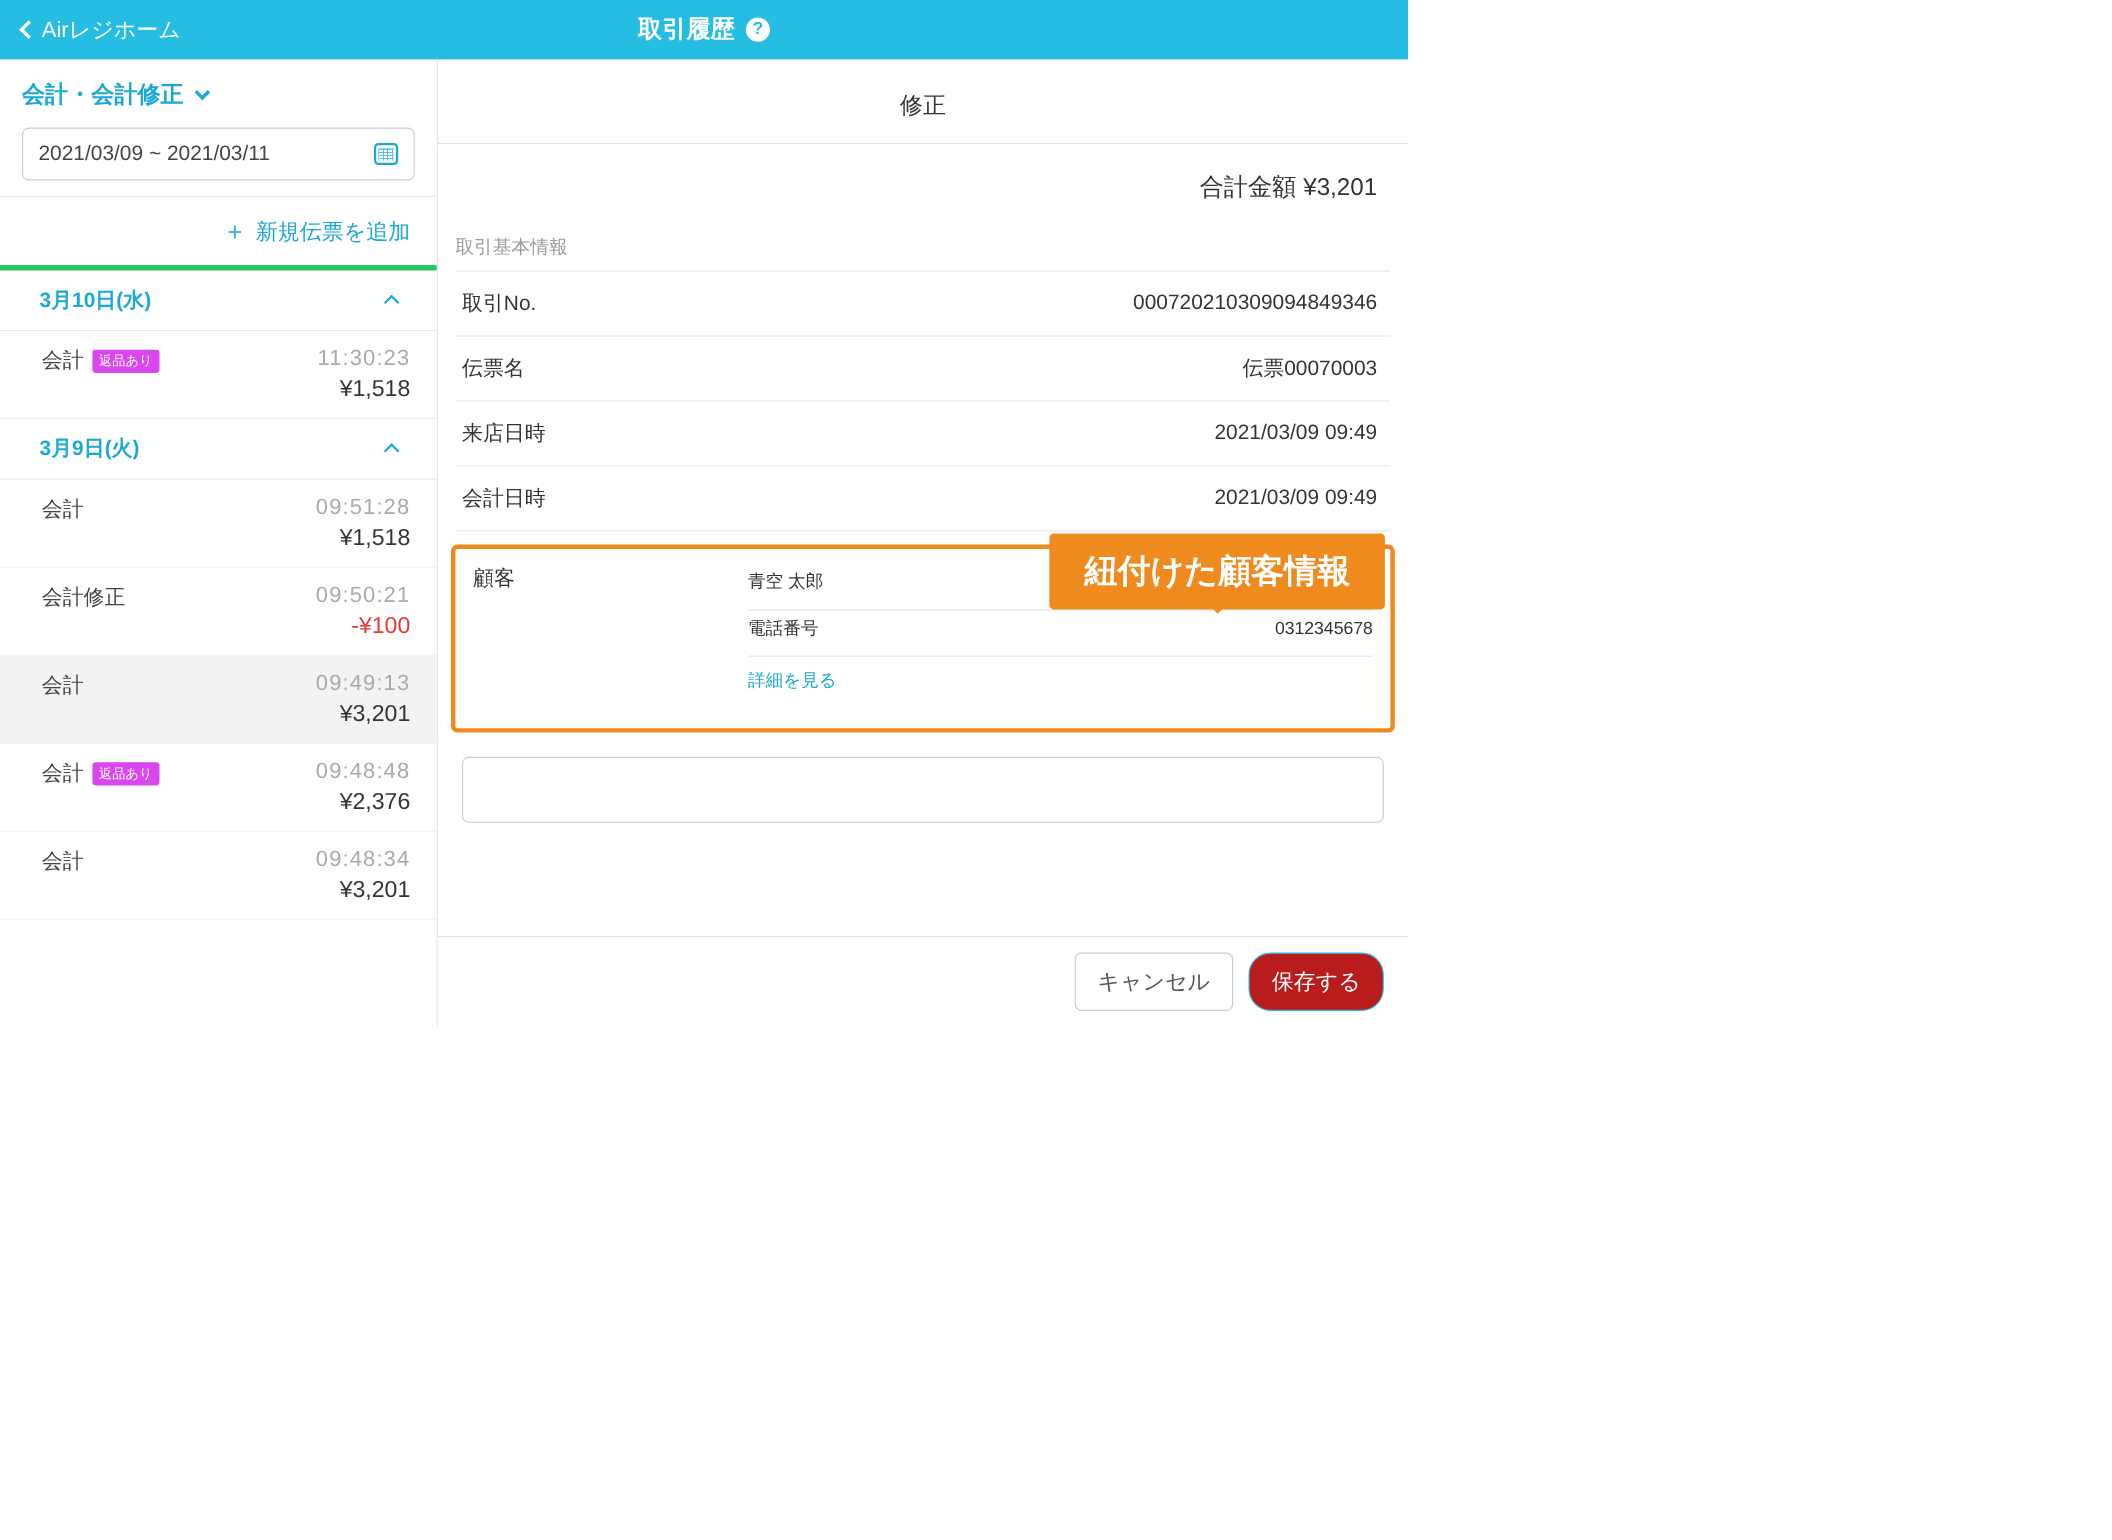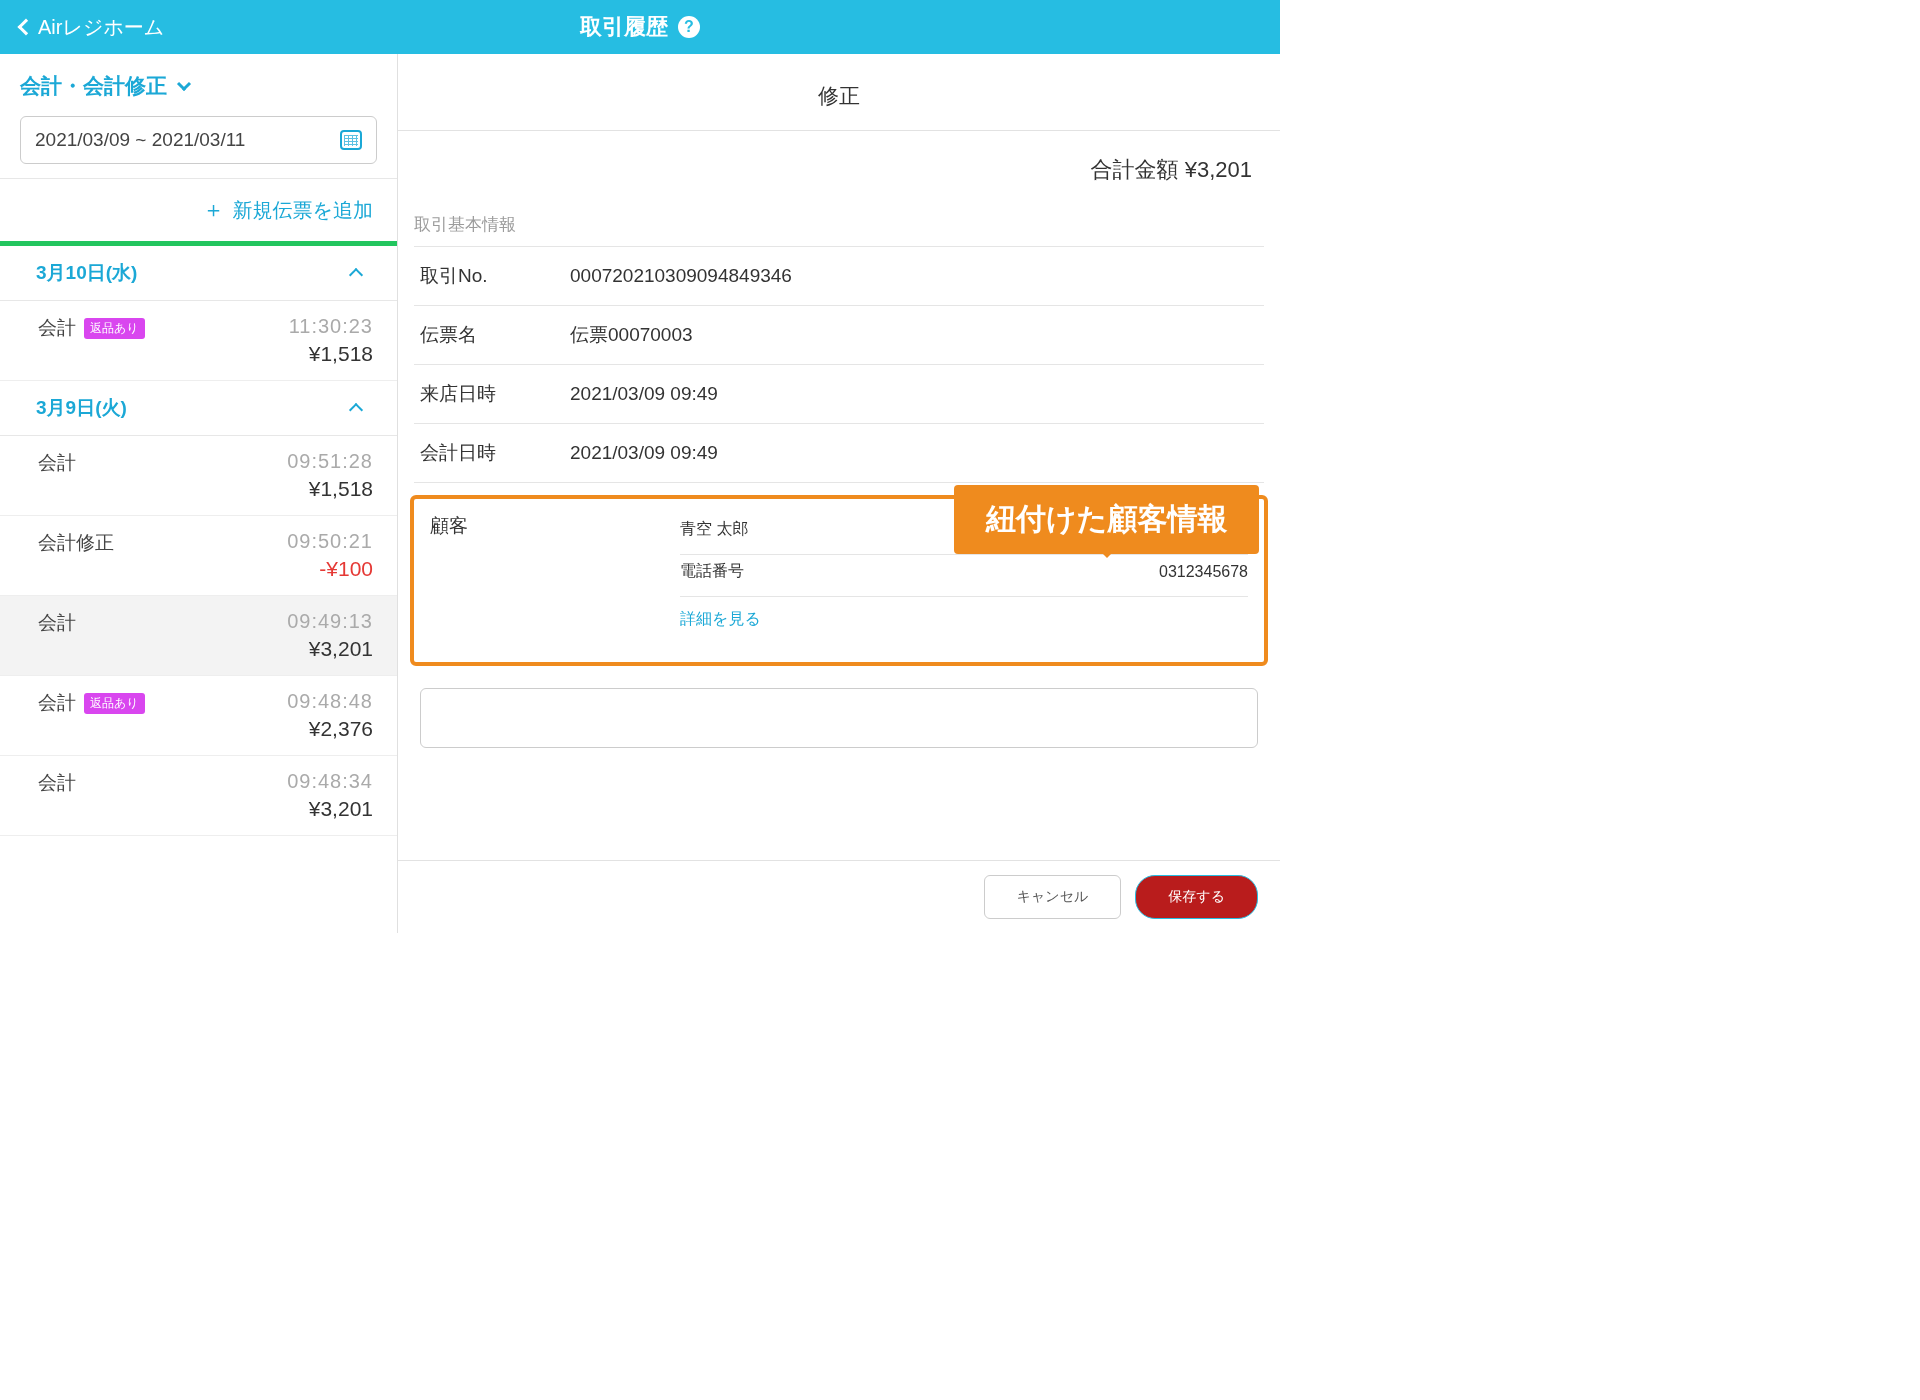--- a/index.html
+++ b/index.html
@@ -111,21 +111,21 @@
   text-align: right; padding: 0 28px 20px; font-size: 22px; color: #333;
 }
 .sect-label { color: #9c9c9c; font-size: 17px; padding: 8px 0 10px 16px; }
 .info-table { border-top: 1px solid #e5e5e5; margin: 0 16px 0 16px; }
 .info-row {
   display: flex; align-items: center; justify-content: space-between;
   border-bottom: 1px solid #e5e5e5; padding: 16px 12px 16px 6px;
   font-size: 19px;
 }
 .info-row .k { color: #333; width: 150px; flex:none; }
-.info-row .v { color: #333; text-align: left; flex: 1; }
+.info-row .v { color: #333; text-align: right; flex: 1; }
 .req-badge {
   background: #ff5252; color: #fff; font-size: 12px;
   padding: 2px 6px; border-radius: 3px; margin-left: 8px;
 }
 .count-box {
   border: 1px solid #ccc; border-radius: 6px;
   padding: 10px 16px; font-size: 19px; min-width: 260px;
   text-align: right; color: #333;
 }
 .cust-box {
@@ -166,21 +166,21 @@
   content: ""; position: absolute; left: 50%; bottom: -16px;
   transform: translateX(-50%);
   border: 12px solid transparent; border-top-color: #ef8b1e;
 }
 .footer {
   position: absolute; bottom: 0; left: 0; right: 0;
   border-top: 1px solid #e2e2e2; background: #fff;
   padding: 14px 22px; display: flex; justify-content: flex-end; gap: 14px;
 }
 .btn {
-  padding: 12px 32px; border-radius: 6px; font-size: 14px; cursor: pointer;
+  padding: 12px 20px; border-radius: 6px; font-size: 20px; cursor: pointer;
   border: 1px solid #ccc; background: #fff; color: #555;
 }
 .btn.primary { background: #b91c1c; border-color: #26bde2; color: #fff; border-radius: 20px; }
 </style>
 </head>
 <body>
 
 <div class="header">
   <div class="back-btn">
     <span class="chev-left"></span>

